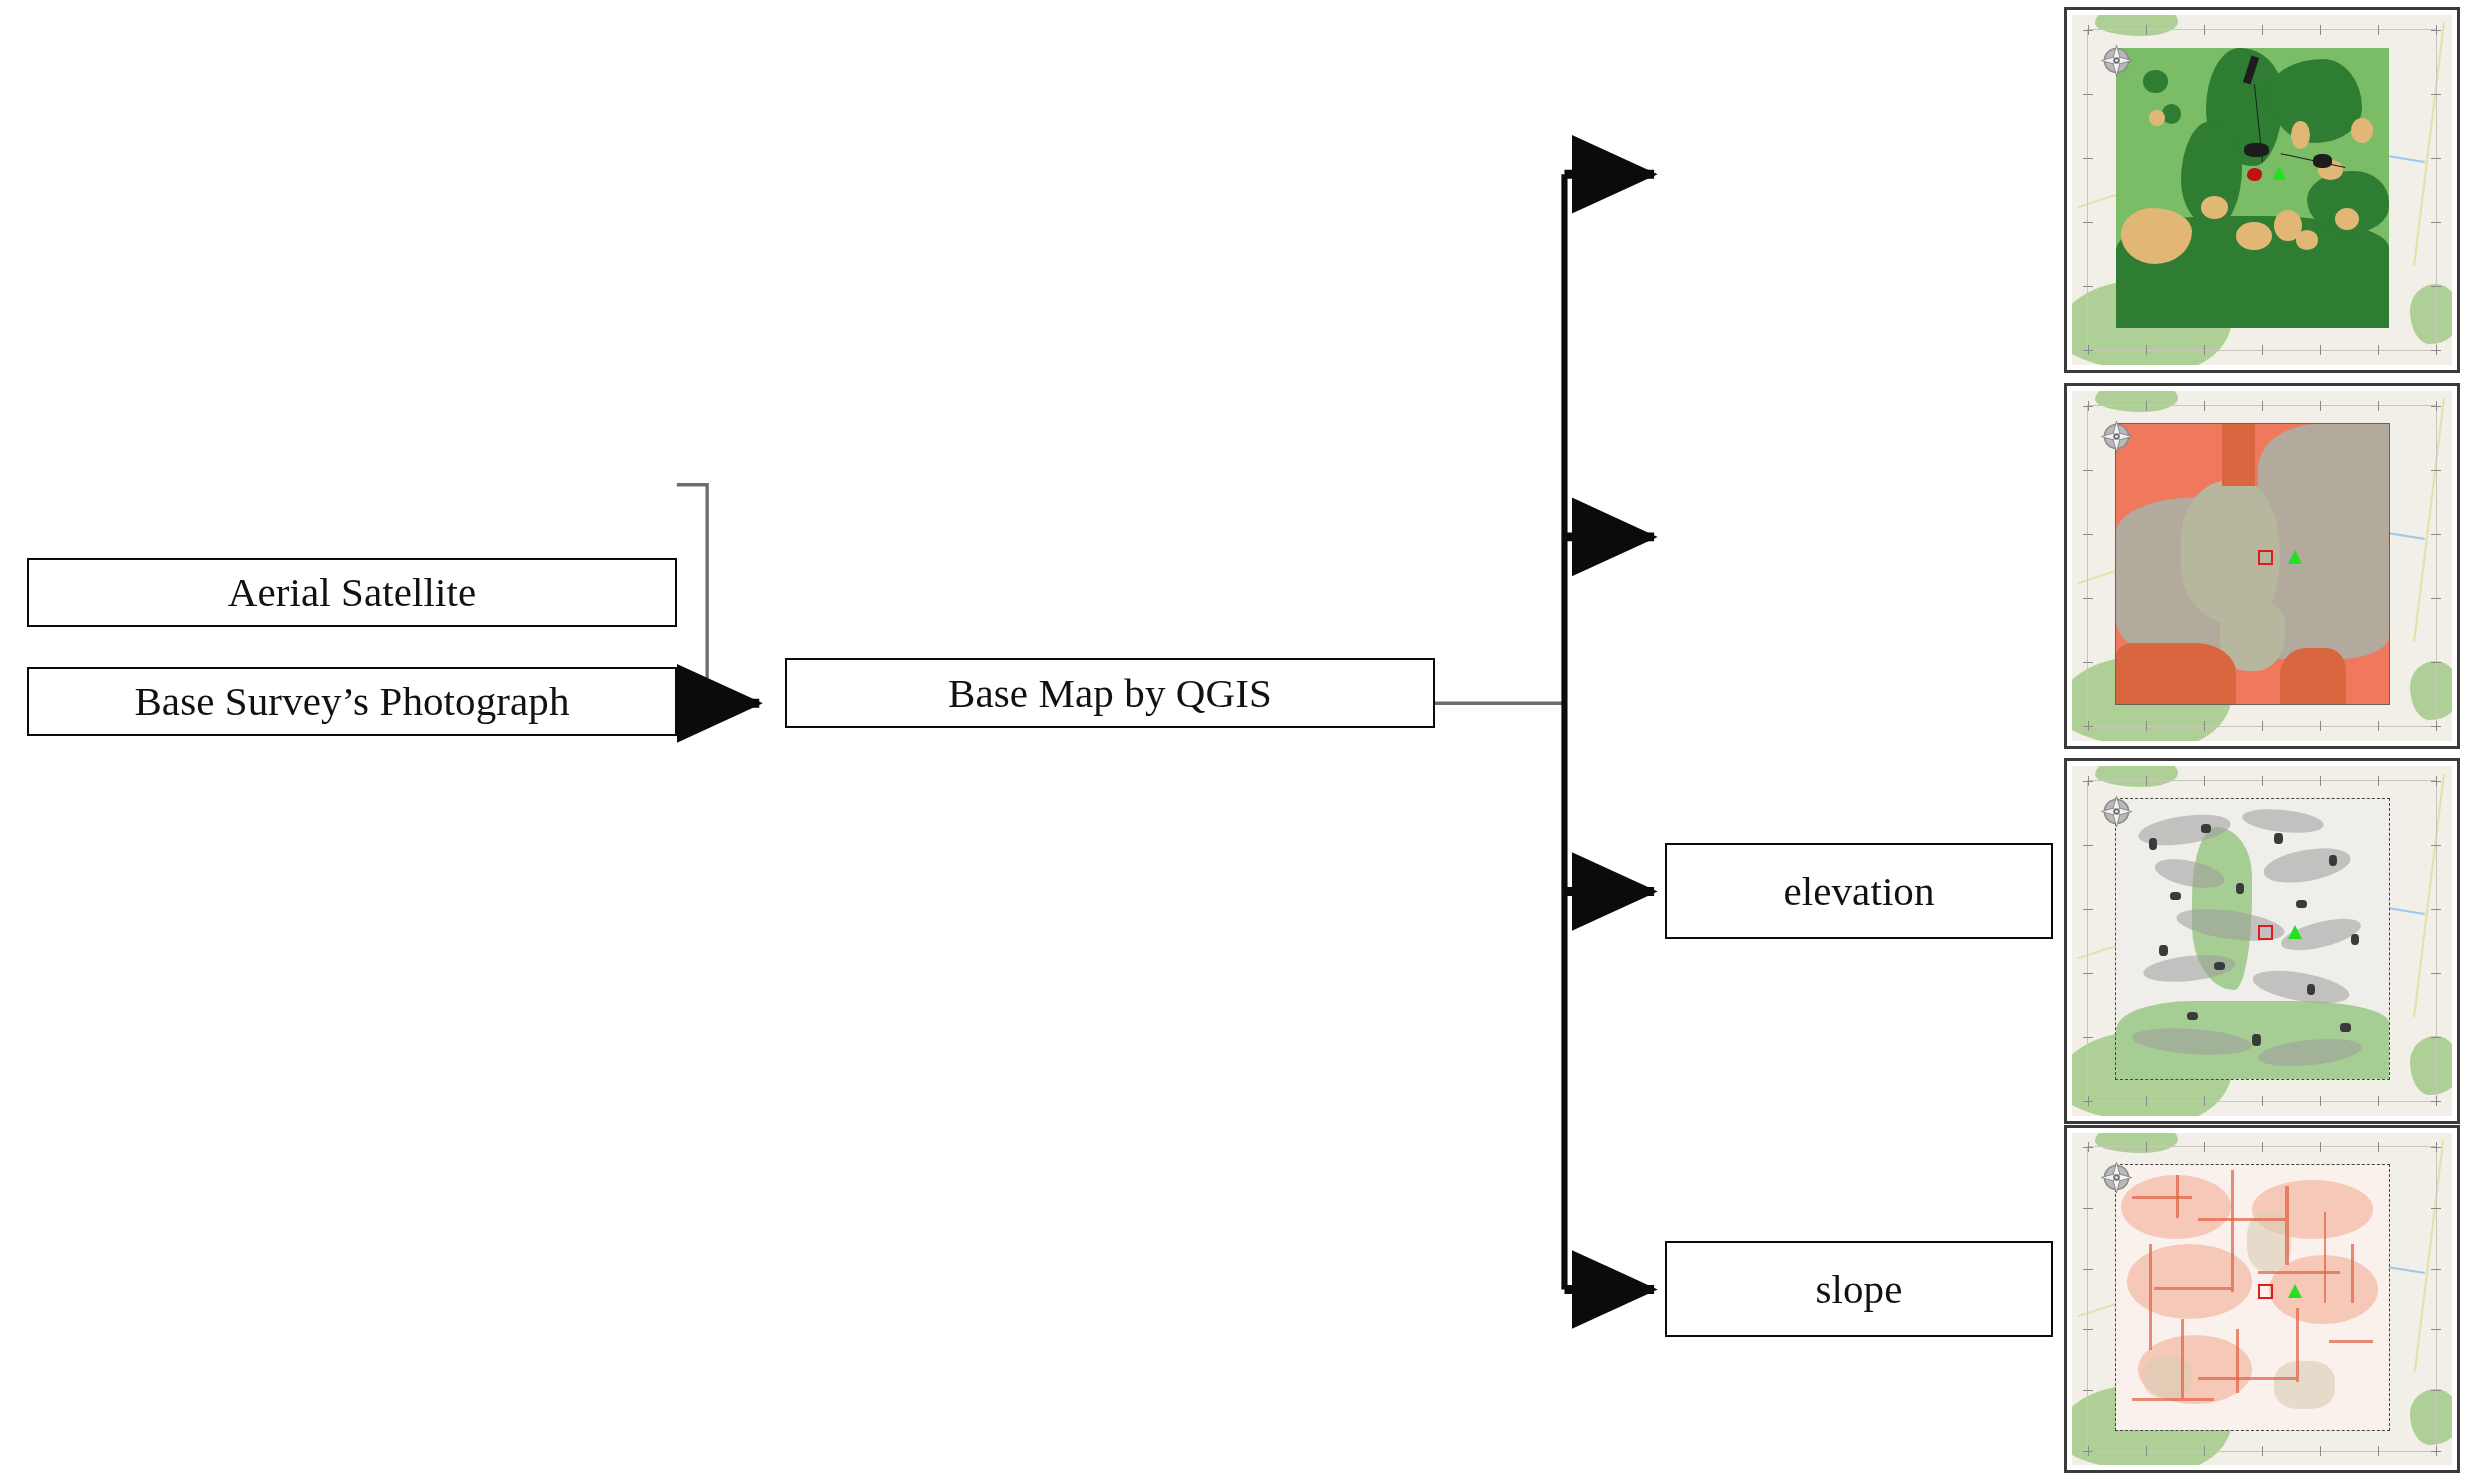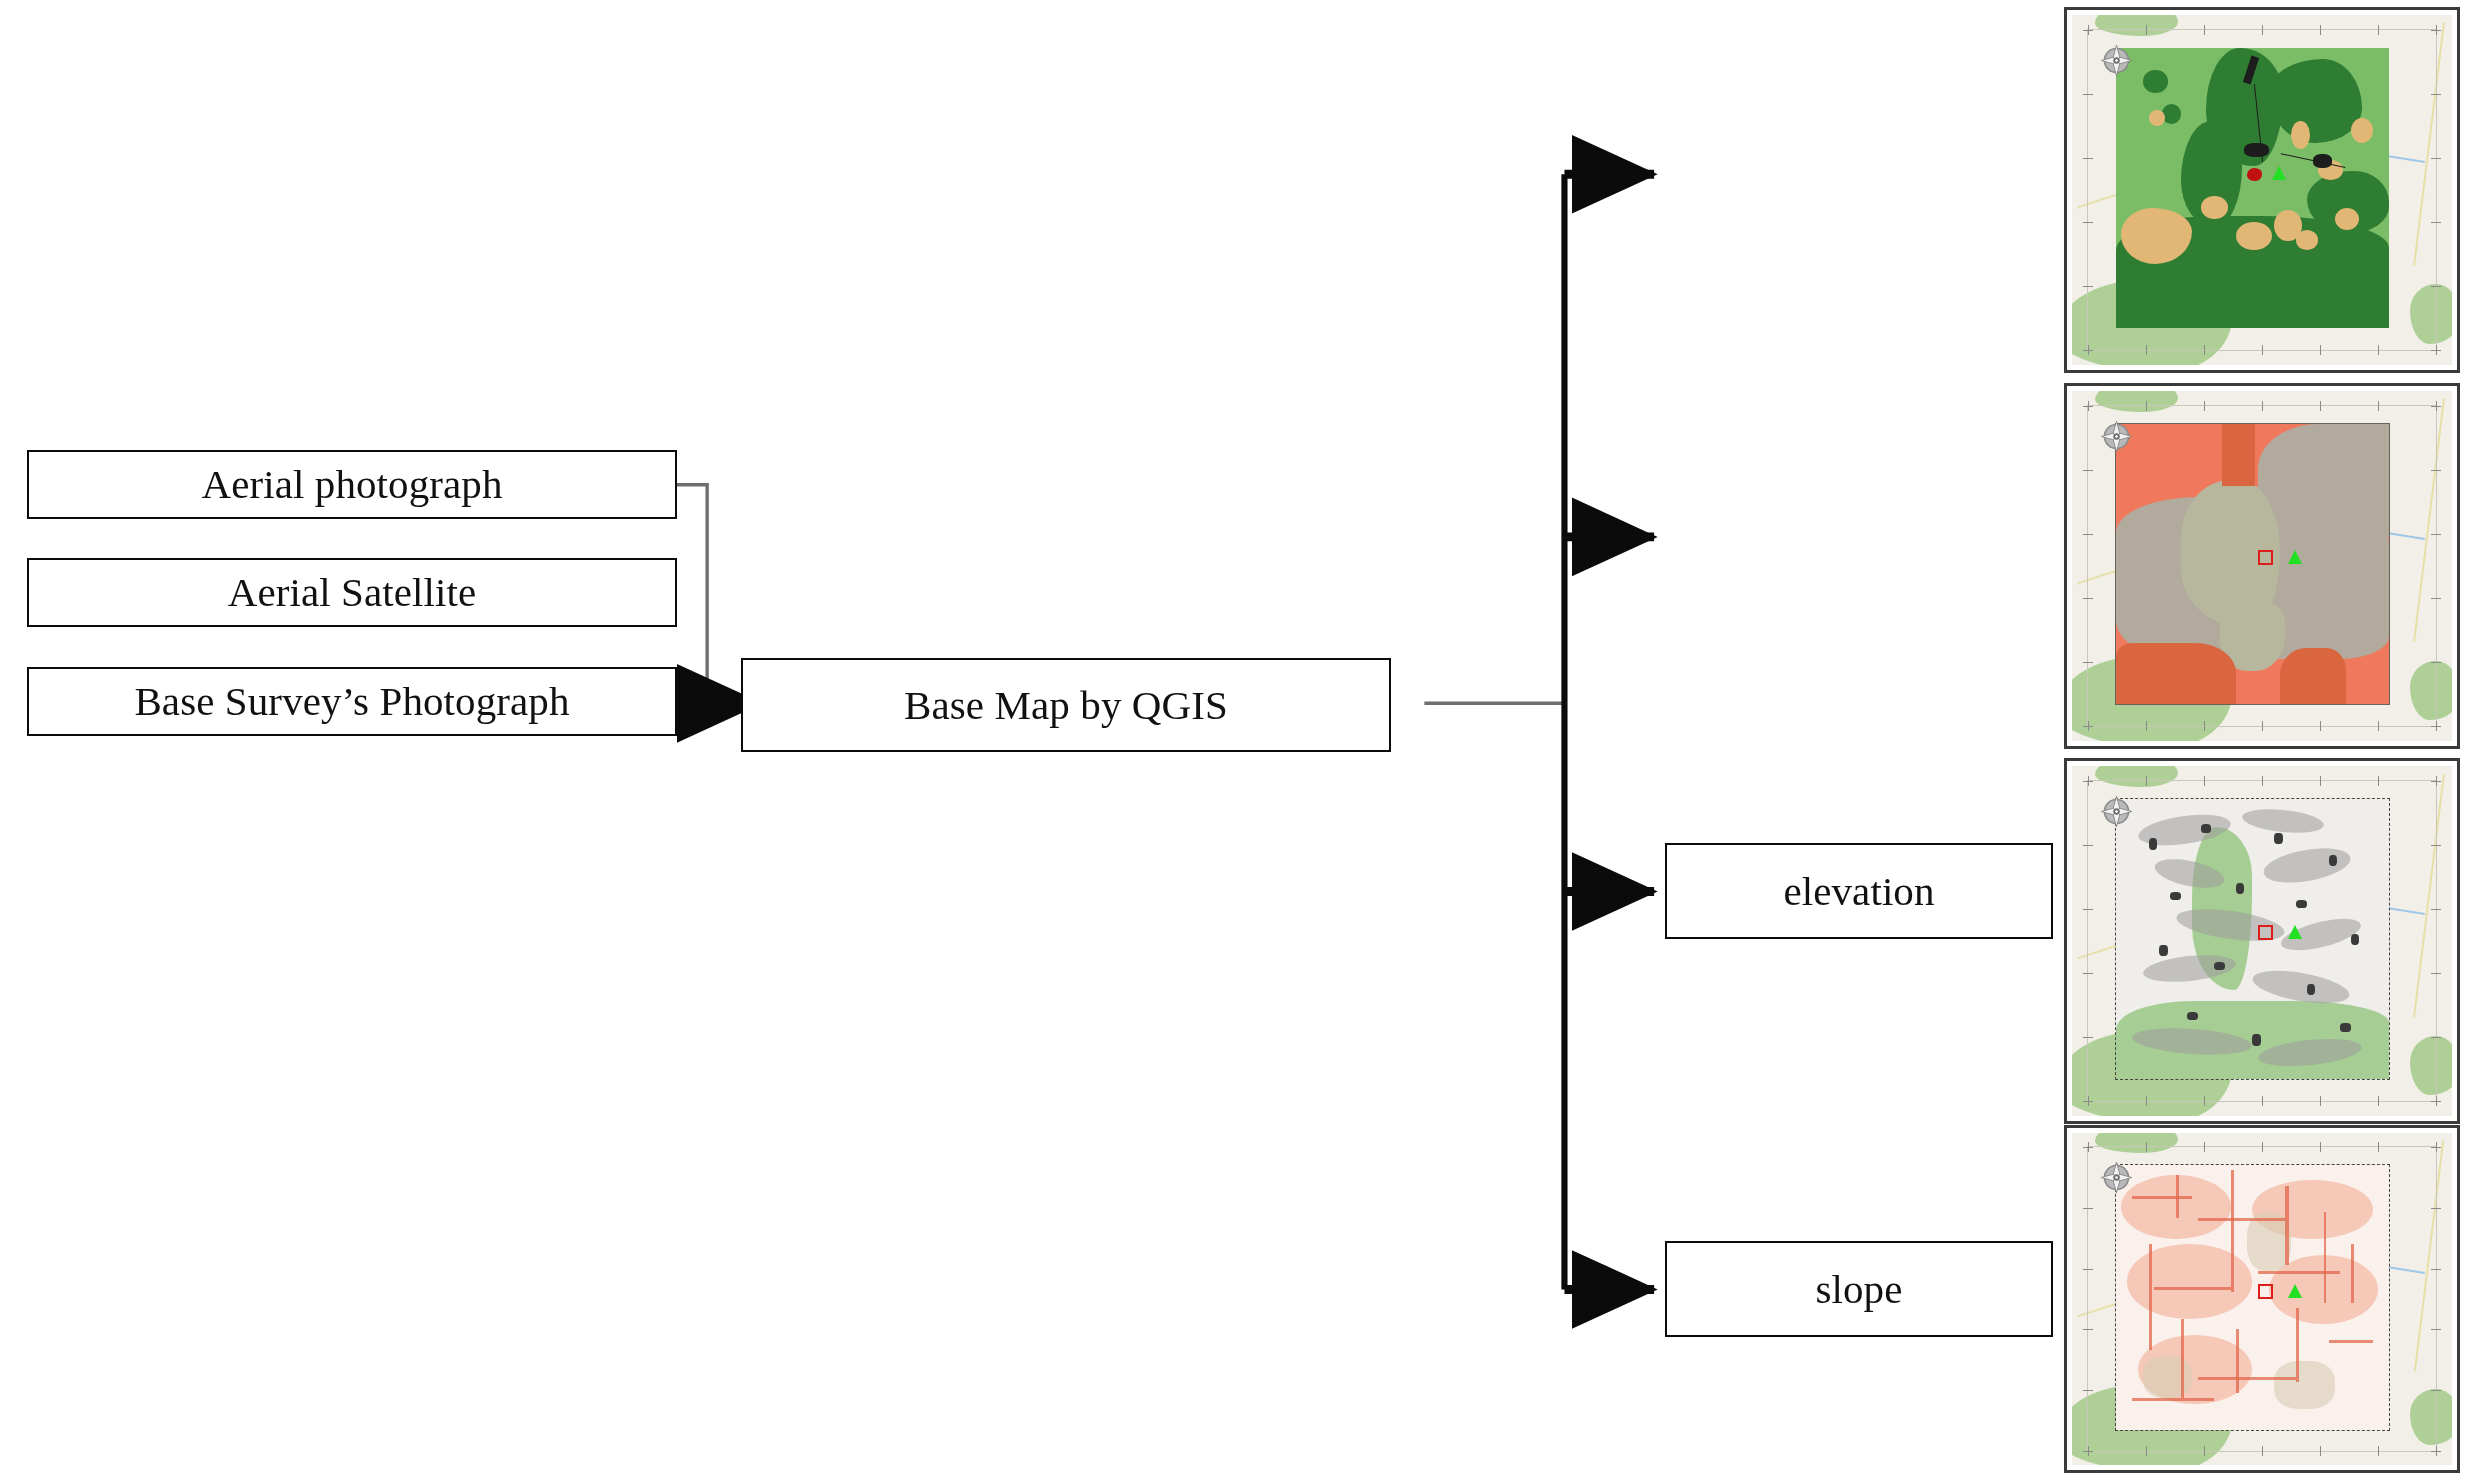--- a/index.html
+++ b/index.html
@@ -23,21 +23,21 @@
   .src-node{font-size:41px;}
   .hub-node{font-size:41px;}
   .out-node{font-size:41px;}
 
   
   #src-0{left:27px;  top:450px;  width:650px;height:69px;}
   #src-1{left:27px;  top:558px;  width:650px;height:69px;}
   #src-2{left:27px;  top:667px; width:650px;height:69px;}
 
   
-  #hub{left:741px;top:658px;width:650px;height:94px;}
+  #hub{left:785px;top:658px;width:650px;height:70px;}
 
   
   #out-0{left:1665px;top:126px;  width:388px;height:96px;}
   #out-1{left:1665px;top:489px;  width:388px;height:96px;}
   #out-2{left:1665px;top:843px; width:388px;height:96px;}
   #out-3{left:1665px;top:1241px; width:388px;height:96px;}
 
   
   .mapcard{
     position:absolute;box-sizing:border-box;
@@ -150,23 +150,20 @@
       <line x1="2792" y1="958" x2="2952" y2="958" stroke="#0b0b0b" stroke-width="16" marker-end="url(#ah)"></line>
     </g>
     <g>
       <line x1="2792" y1="1591" x2="2952" y2="1591" stroke="#0b0b0b" stroke-width="16" marker-end="url(#ah)"></line>
     </g>
     <g>
       <line x1="2792" y1="2301" x2="2952" y2="2301" stroke="#0b0b0b" stroke-width="16" marker-end="url(#ah)"></line>
     </g>
   </svg>
 
-  <div class="node src-node" id="src-0">
-    <span class="lbl">Aerial photograph</span>
-  </div>
   <div class="node src-node" id="src-1">
     <span class="lbl">Aerial Satellite</span>
   </div>
   <div class="node src-node" id="src-2">
     <span class="lbl">Base Survey’s Photograph</span>
   </div>
 
   <div class="node hub-node" id="hub">
     <span class="lbl">Base Map by QGIS</span>
   </div>

